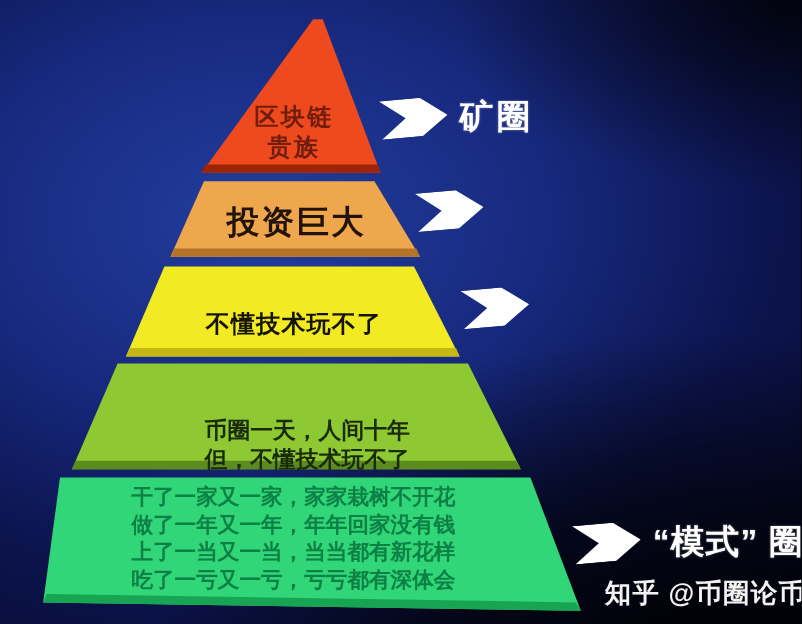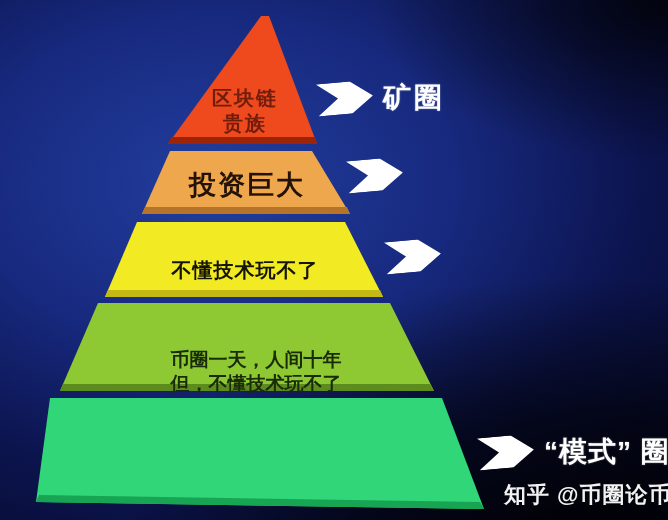--- a/index.html
+++ b/index.html
@@ -70,20 +70,26 @@
 
   <div class="tier-text t3" style="color: rgb(20, 20, 2);">
     <div>不懂技术玩不了</div>
   </div>
 
   <div class="tier-text t4" style="color: rgb(26, 43, 8);">
     <div>币圈一天，人间十年</div>
     <div>但，不懂技术玩不了</div>
   </div>
 
+  <div class="tier-text t5" style="color: rgb(13, 128, 69);">
+    <div>干了一家又一家，家家栽树不开花</div>
+    <div>做了一年又一年，年年回家没有钱</div>
+    <div>上了一当又一当，当当都有新花样</div>
+    <div>吃了一亏又一亏，亏亏都有深体会</div>
+  </div>
 
   <div class="callout c1">
     <svg class="arrow-icon" width="56" height="32" viewBox="0 0 56 32">
       <polygon points="0,0 34,0 56,16 34,32 0,32 21,16" fill="#ffffff"></polygon>
     </svg>
     <span class="callout-label">矿圈</span>
   </div>
 
   <div class="callout c2">
     <svg class="arrow-icon" width="56" height="32" viewBox="0 0 56 32">

